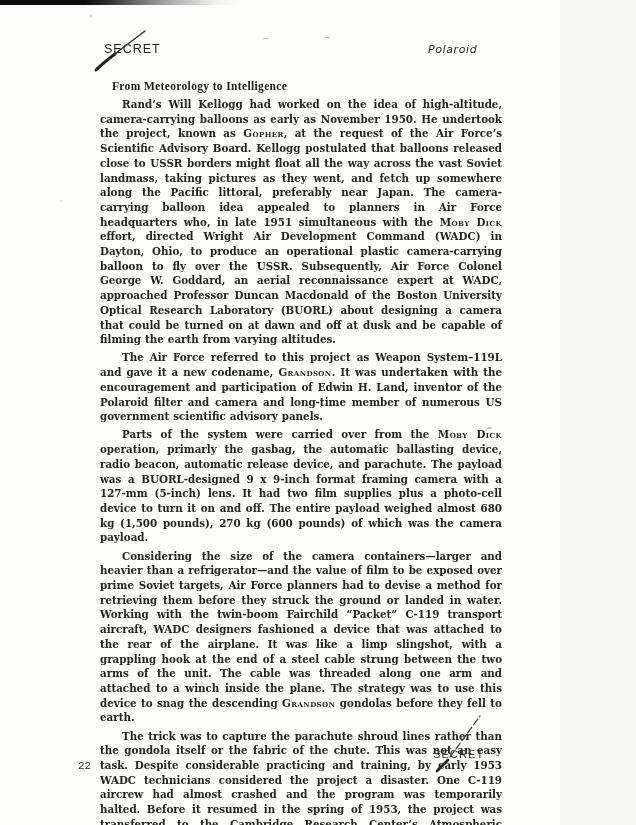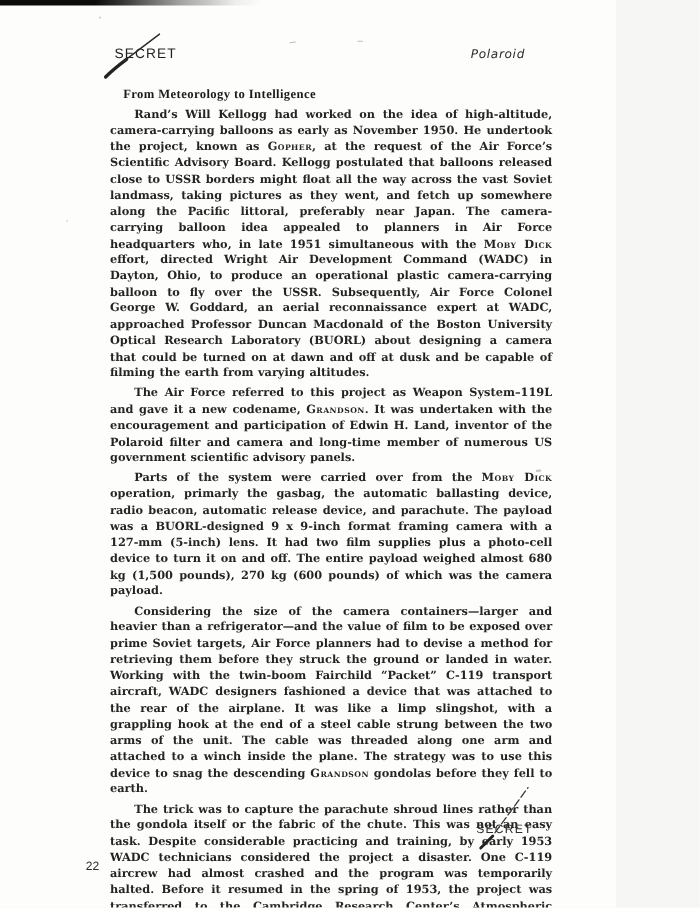--- a/index.html
+++ b/index.html
@@ -57,23 +57,23 @@
     margin: 0 0 3.5px 0;
     font-size: 10.3px; line-height: 14.7px;
     text-align: justify; text-indent: 22px;
     color: #262420;
     word-spacing: .5px;
     font-weight: bold;
   }
   .sc { font-variant: small-caps; letter-spacing: .4px; }
 
   .page-number {
-    position: absolute; left: 78px; top: 782px;
+    position: absolute; left: 78px; top: 760px;
     font-size: 11px; color: #2a2a2a;
-    font-family: Liberation Sans, sans-serif;
+    font-family: Liberation Mono, monospace;
   }
 </style>
 </head>
 <body>
 
 <div class="page">
 
   <div class="scan-bar"></div>
 
   <div class="speck" style="left:263px; top:38px; width:6px; height:1px; transform:rotate(-8deg);"></div>

